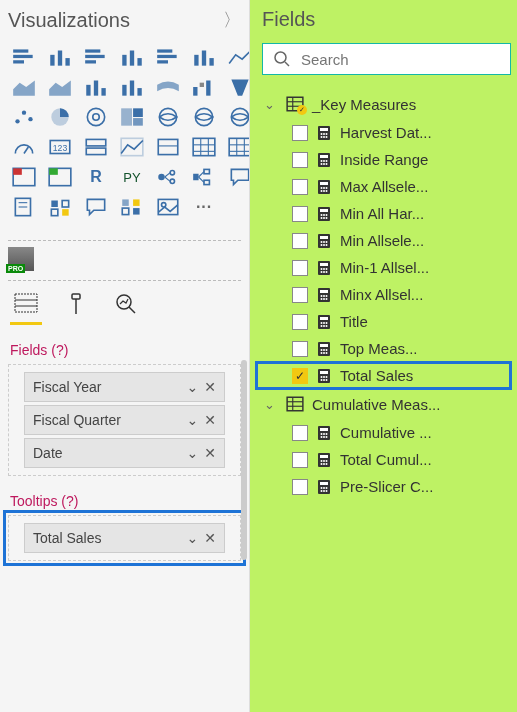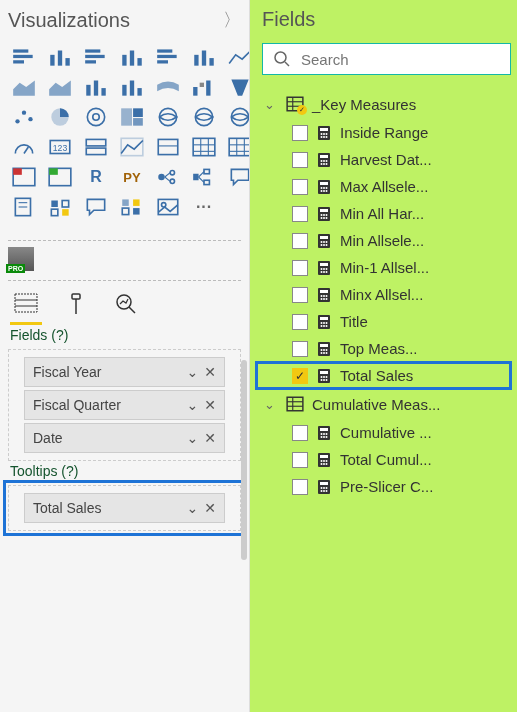--- a/index.html
+++ b/index.html
@@ -84,22 +84,22 @@
 }
 .tab-row .tab {
   width: 32px;
   text-align: center;
   padding-bottom: 6px;
   cursor: pointer;
 }
 .tab.active { border-bottom: 3px solid #f2c811; }
 .section-label {
   font-size: 14px;
-  color: #14532d;
-  margin: 2px 0 6px 2px;
+  color: #be185d;
+  margin: 17px 0 6px 2px;
 }
 .well-group {
   border: 1px dashed #ccc;
   padding: 4px;
 }
 .well {
   background: #e5e5e5;
   border: 1px solid #ccc;
   padding: 6px 8px;
   margin: 3px 11px;
@@ -405,21 +405,21 @@
       <div class="viz-icon">
         <svg viewBox="0 0 24 20">
           <rect x="2" y="2" width="20" height="16" stroke="#3b6fa8" stroke-width="1.5" fill="none"></rect>
           <rect x="2" y="2" width="8" height="6" fill="#3a3"></rect>
         </svg>
       </div>
       <div class="viz-icon">
         <span style="font-weight:bold;color:#3b6fa8;font-size:16px">R</span>
       </div>
       <div class="viz-icon">
-        <span style="font-weight:bold;color:#a16207;font-size:13px">PY</span>
+        <span style="font-weight:normal;color:#14532d;font-size:13px">PY</span>
       </div>
       <div class="viz-icon">
         <svg viewBox="0 0 24 20">
           <circle cx="6" cy="10" r="3" fill="#3b6fa8"></circle>
           <circle cx="16" cy="6" r="2" stroke="#3b6fa8" stroke-width="1.5" fill="none"></circle>
           <circle cx="16" cy="14" r="2" stroke="#3b6fa8" stroke-width="1.5" fill="none"></circle>
           <line x1="9" y1="10" x2="14" y2="6" stroke="#3b6fa8"></line>
           <line x1="9" y1="10" x2="14" y2="14" stroke="#3b6fa8"></line>
         </svg>
       </div>
@@ -573,35 +573,35 @@
         <span class="calc"><svg viewBox="0 0 16 16">
             <rect x="2" y="1" width="12" height="14" rx="1" fill="#333"></rect>
             <rect x="4" y="3" width="8" height="3" fill="#fff"></rect>
             <circle cx="5.5" cy="9" r="1" fill="#fff"></circle>
             <circle cx="8" cy="9" r="1" fill="#fff"></circle>
             <circle cx="10.5" cy="9" r="1" fill="#fff"></circle>
             <circle cx="5.5" cy="12" r="1" fill="#fff"></circle>
             <circle cx="8" cy="12" r="1" fill="#fff"></circle>
             <circle cx="10.5" cy="12" r="1" fill="#fff"></circle>
           </svg></span>
+        <span>Harvest Dat...</span>
+      </div>
+      <div class="field-item">
+        <span class="cb"></span>
+        <span class="calc"><svg viewBox="0 0 16 16">
+            <rect x="2" y="1" width="12" height="14" rx="1" fill="#333"></rect>
+            <rect x="4" y="3" width="8" height="3" fill="#fff"></rect>
+            <circle cx="5.5" cy="9" r="1" fill="#fff"></circle>
+            <circle cx="8" cy="9" r="1" fill="#fff"></circle>
+            <circle cx="10.5" cy="9" r="1" fill="#fff"></circle>
+            <circle cx="5.5" cy="12" r="1" fill="#fff"></circle>
+            <circle cx="8" cy="12" r="1" fill="#fff"></circle>
+            <circle cx="10.5" cy="12" r="1" fill="#fff"></circle>
+          </svg></span>
         <span>Inside Range</span>
-      </div>
-      <div class="field-item">
-        <span class="cb"></span>
-        <span class="calc"><svg viewBox="0 0 16 16">
-            <rect x="2" y="1" width="12" height="14" rx="1" fill="#333"></rect>
-            <rect x="4" y="3" width="8" height="3" fill="#fff"></rect>
-            <circle cx="5.5" cy="9" r="1" fill="#fff"></circle>
-            <circle cx="8" cy="9" r="1" fill="#fff"></circle>
-            <circle cx="10.5" cy="9" r="1" fill="#fff"></circle>
-            <circle cx="5.5" cy="12" r="1" fill="#fff"></circle>
-            <circle cx="8" cy="12" r="1" fill="#fff"></circle>
-            <circle cx="10.5" cy="12" r="1" fill="#fff"></circle>
-          </svg></span>
-        <span>Harvest Dat...</span>
       </div>
       <div class="field-item">
         <span class="cb"></span>
         <span class="calc"><svg viewBox="0 0 16 16">
             <rect x="2" y="1" width="12" height="14" rx="1" fill="#333"></rect>
             <rect x="4" y="3" width="8" height="3" fill="#fff"></rect>
             <circle cx="5.5" cy="9" r="1" fill="#fff"></circle>
             <circle cx="8" cy="9" r="1" fill="#fff"></circle>
             <circle cx="10.5" cy="9" r="1" fill="#fff"></circle>
             <circle cx="5.5" cy="12" r="1" fill="#fff"></circle>

